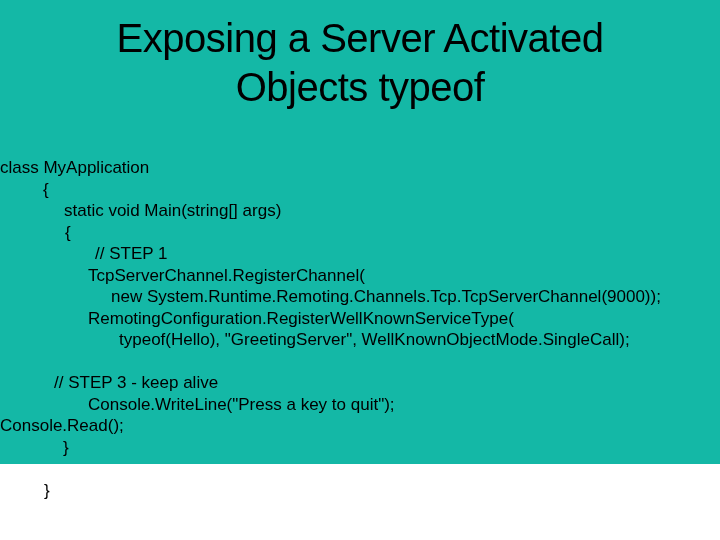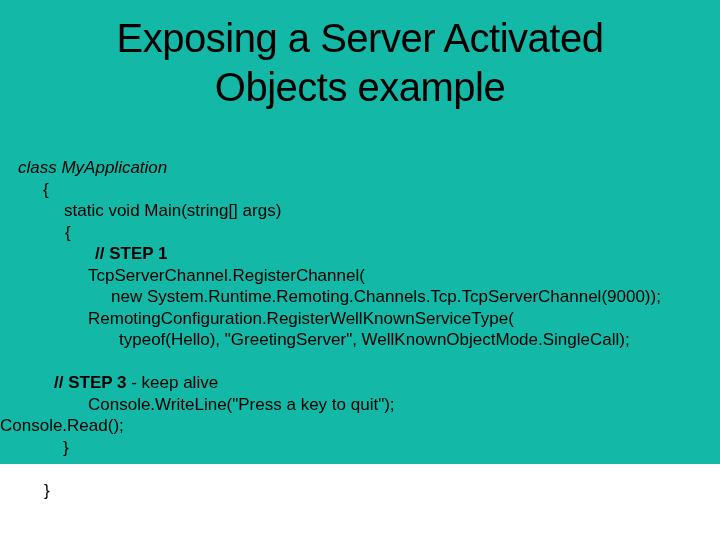--- a/index.html
+++ b/index.html
@@ -38,33 +38,33 @@
     width: 720px;
     font-size: 17px;
     line-height: 21.5px;
     color: #000000;
   }
   .code-line {
     white-space: pre;
     height: 21.5px;
   }
   .code-line .bold {
-    font-weight: bold;
+    font-weight: normal;
   }
 </style>
 </head>
 <body>
 
 <div class="slide">
   <div class="slide-title">
     <div>Exposing a Server Activated</div>
-    <div>Objects example</div>
+    <div>Objects typeof</div>
   </div>
   <div class="code-block">
-      <div class="code-line" style="padding-left: 18px; font-style: italic;"><span>class MyApplication</span></div>
+      <div class="code-line" style=""><span>class MyApplication</span></div>
       <div class="code-line" style="padding-left: 43px;"><span>{</span></div>
       <div class="code-line" style="padding-left: 64px;"><span>static void Main(string[] args)</span></div>
       <div class="code-line" style="padding-left: 65px;"><span>{</span></div>
       <div class="code-line" style="padding-left: 95px;"><span class="bold">// STEP 1</span></div>
       <div class="code-line" style="padding-left: 88px;"><span>TcpServerChannel.RegisterChannel(</span></div>
       <div class="code-line" style="padding-left: 111px;"><span>new System.Runtime.Remoting.Channels.Tcp.TcpServerChannel(9000));</span></div>
       <div class="code-line" style="padding-left: 88px;"><span>RemotingConfiguration.RegisterWellKnownServiceType(</span></div>
       <div class="code-line" style="padding-left: 119px;"><span>typeof(Hello), "GreetingServer", WellKnownObjectMode.SingleCall);</span></div>
       <div class="code-line" style="padding-left: 0px;">&nbsp;</div>
       <div class="code-line" style="padding-left: 54px;"><span class="bold">// STEP 3</span><span> - keep alive</span></div>

